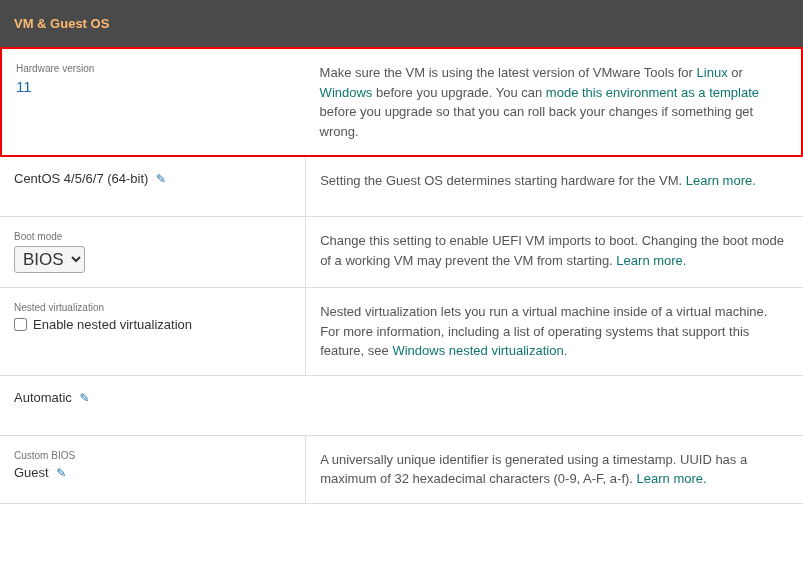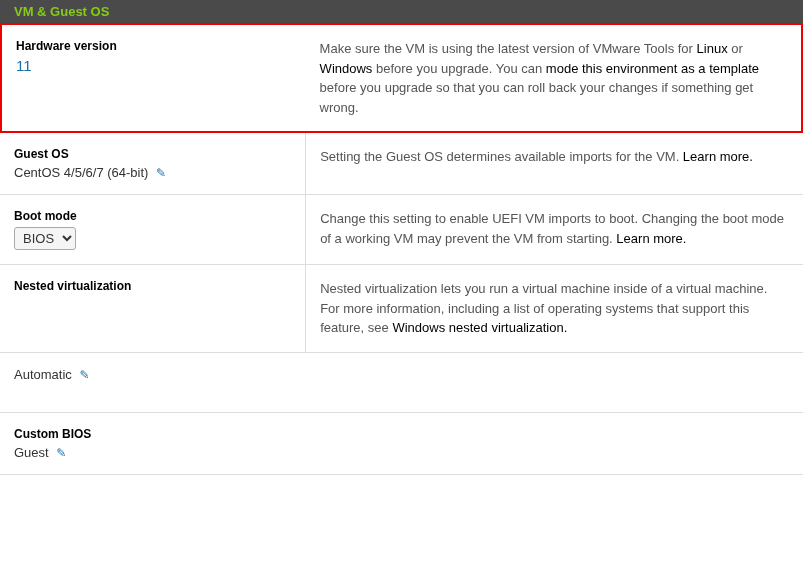--- a/index.html
+++ b/index.html
@@ -5,22 +5,22 @@
     * { box-sizing: border-box; margin: 0; padding: 0; }
     body {
       font-family: Arial, sans-serif;
       font-size: 13px;
       color: #333;
       background: #fff;
       width: 803px;
     }
     .page-title-bar {
       background: #4a4a4a;
-      color: #84cc16;
-      padding: 4px 14px;
+      color: #fdba74;
+      padding: 16px 14px;
       font-size: 13px;
       font-weight: bold;
     }
     .settings-row {
       display: flex;
       border-bottom: 1px solid #ddd;
       min-height: 60px;
     }
     .settings-row.hardware-row {
       border: 2px solid #e00;
@@ -35,54 +35,54 @@
       width: 62%;
       padding: 14px 14px;
       color: #555;
       line-height: 1.5;
       border-left: 1px solid #ddd;
     }
     .hardware-row .right-col {
       border-left: none;
     }
     .field-label {
-      font-weight: bold;
-      color: #000000;
+      font-weight: normal;
+      color: #737373;
       margin-bottom: 4px;
-      font-size: 12px;
+      font-size: 10px;
     }
     .field-value {
       color: #1a6fa8;
       font-size: 15px;
     }
     .field-value-plain {
       color: #333;
       font-size: 13px;
     }
     a {
-      color: #000000;
+      color: #0f766e;
       text-decoration: none;
     }
     .edit-icon {
       color: #1a6fa8;
       cursor: pointer;
       font-size: 12px;
       margin-left: 4px;
     }
     .checkbox-row {
       display: flex;
       align-items: center;
       gap: 6px;
       margin-top: 2px;
     }
     .checkbox-row input[type="checkbox"] {
       margin: 0;
     }
     select {
-      font-size: 13px;
+      font-size: 17px;
       padding: 2px 4px;
       border: 1px solid #aaa;
       border-radius: 3px;
       background: #f5f5f5;
       color: #333;
     }
   </style>
 </head>
 <body>
 
@@ -99,47 +99,50 @@
     or
     <a href="#">Windows</a>
     before you upgrade. You can
     <a href="#">mode this environment as a template</a>
     before you upgrade so that you can roll back your changes if something get wrong.
   </div>
 </div>
 
 <div class="settings-row">
   <div class="left-col">
-    <div class="field-label">Guest OS</div>
     <div class="field-value-plain">
       <span>CentOS 4/5/6/7 (64-bit)</span>
       <span class="edit-icon">✎</span>
     </div>
   </div>
   <div class="right-col">
-    <span>Setting the Guest OS determines available imports for the VM. </span><a href="#">Learn more.</a>
+    <span>Setting the Guest OS determines starting hardware for the VM. </span><a href="#">Learn more.</a>
   </div>
 </div>
 
 <div class="settings-row">
   <div class="left-col">
     <div class="field-label">Boot mode</div>
     <select>
       <option>BIOS</option>
       <option>EFI</option>
     </select>
   </div>
   <div class="right-col">
     <span>Change this setting to enable UEFI VM imports to boot. Changing the boot mode of a working VM may prevent the VM from starting. </span><a href="#">Learn more.</a>
   </div>
 </div>
 
 <div class="settings-row">
   <div class="left-col">
     <div class="field-label">Nested virtualization</div>
+    <div class="checkbox-row">
+      <input type="checkbox" id="nested-virt-cb" style="">
+      <label for="nested-virt-cb">Enable nested virtualization</label>
+    </div>
   </div>
   <div class="right-col">
     <span>Nested virtualization lets you run a virtual machine inside of a virtual machine. For more information, including a list of operating systems that support this feature, see </span><a href="#">Windows nested virtualization.</a>
   </div>
 </div>
 
 <div class="settings-row">
   <div class="left-col">
     <div class="field-value-plain">
       <span>Automatic</span>
@@ -149,13 +152,16 @@
 </div>
 
 <div class="settings-row">
   <div class="left-col">
     <div class="field-label">Custom BIOS</div>
     <div class="field-value-plain">
       <span>Guest</span>
       <span class="edit-icon">✎</span>
     </div>
   </div>
+  <div class="right-col">
+    <span>A universally unique identifier is generated using a timestamp. UUID has a maximum of 32 hexadecimal characters (0-9, A-F, a-f). </span><a href="#">Learn more.</a>
+  </div>
 </div>
 
 </body></html>

